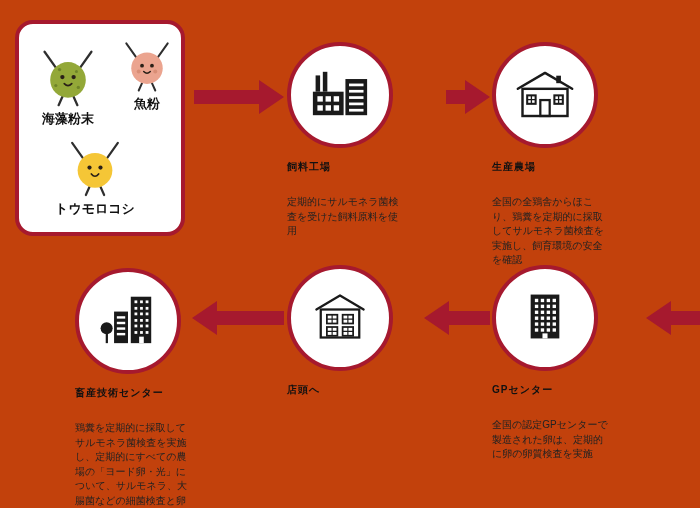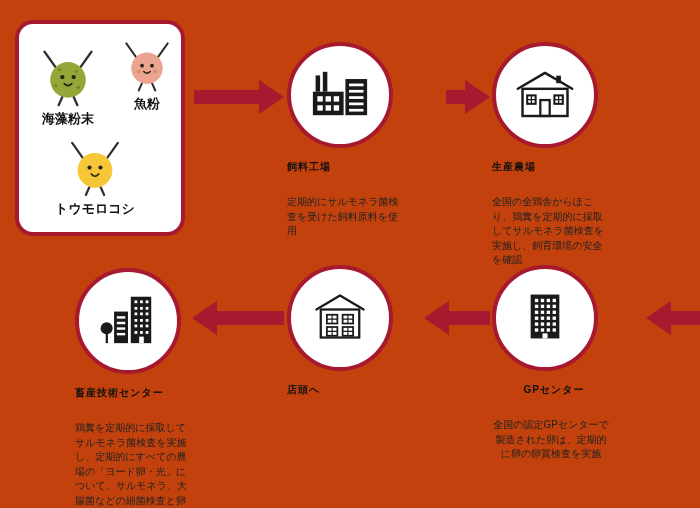--- a/index.html
+++ b/index.html
@@ -170,21 +170,21 @@
           <path class="ink-stroke" stroke-width="1.4" d="M13,32.5 h9 M17.5,28 v9"></path>
           <rect class="ink-stroke" stroke-width="2.2" x="42" y="28" width="9" height="9"></rect>
           <path class="ink-stroke" stroke-width="1.4" d="M42,32.5 h9 M46.5,28 v9"></path>
         </svg>
       </span>
     </div>
     <div class="step-title">生産農場</div>
     <div class="step-desc">全国の全鶏舎からほこり、鶏糞を定期的に採取してサルモネラ菌検査を実施し、飼育環境の安全を確認</div>
   </div>
 
-  <div class="step" style="left:492px; top:265px;text-align:center;">
+  <div class="step" style="left:492px; top:265px;">
     <div class="circle">
       <span>
         <svg width="54" height="49" viewBox="0 0 64 58">
           <rect class="ink-fill" x="15" y="3" width="34" height="52"></rect>
           <g class="paper">
             <rect x="20" y="8" width="4" height="4"></rect>
               <rect x="27" y="8" width="4" height="4"></rect>
               <rect x="34" y="8" width="4" height="4"></rect>
               <rect x="41" y="8" width="4" height="4"></rect>
             <rect x="20" y="15" width="4" height="4"></rect>

